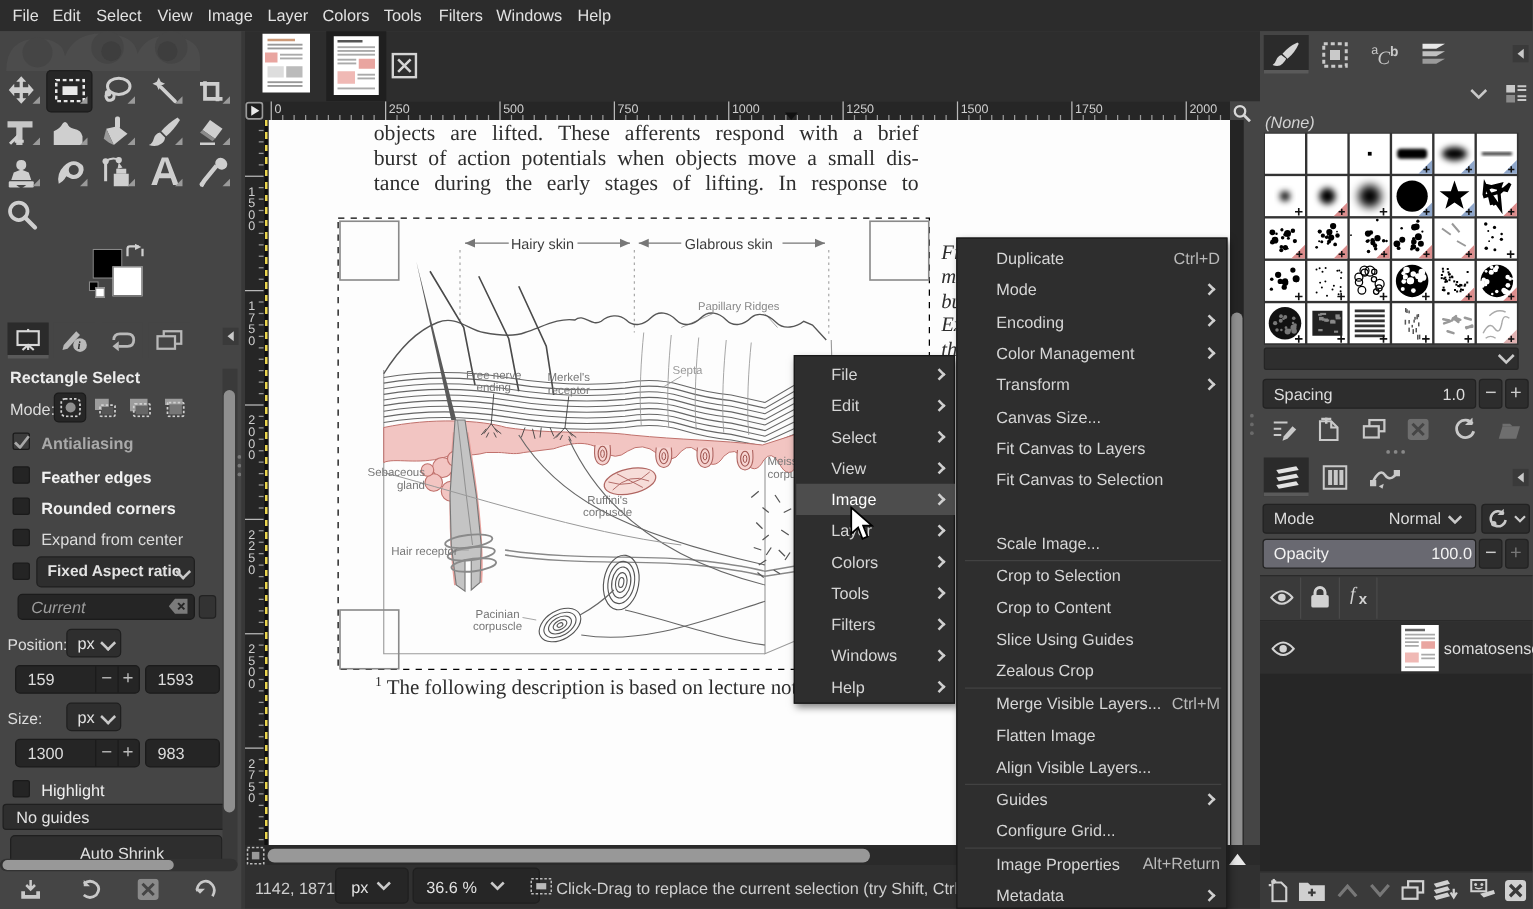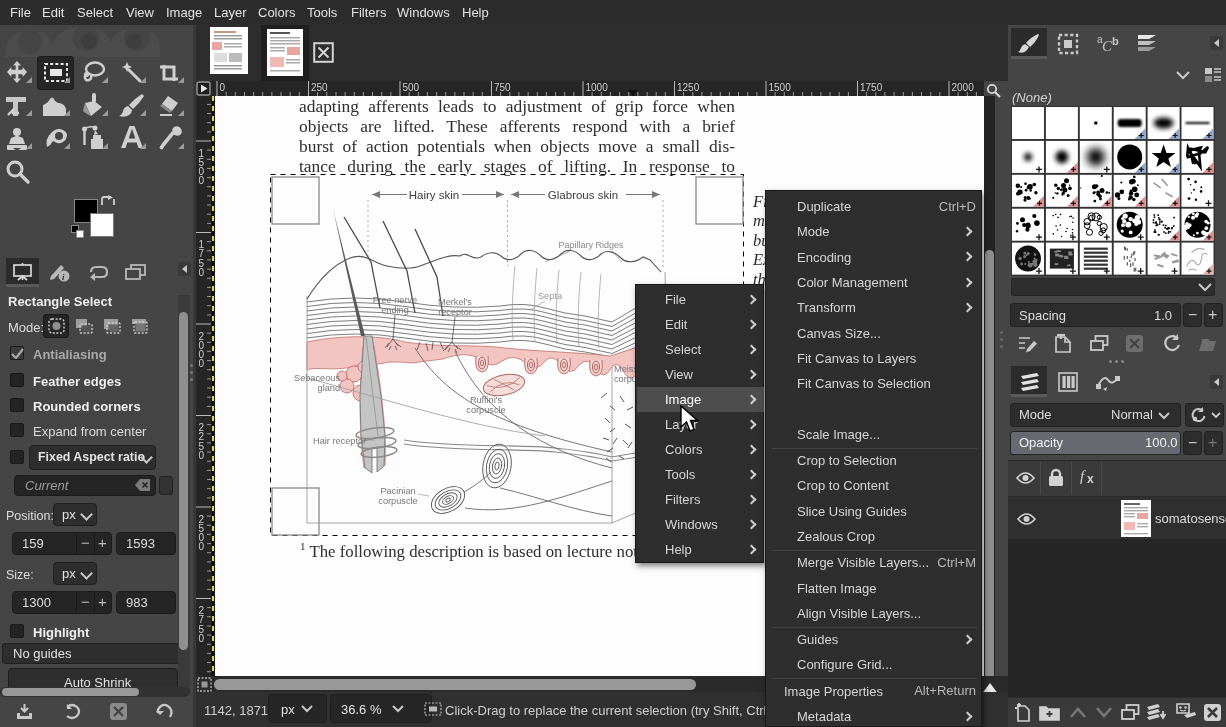--- a/index.html
+++ b/index.html
@@ -261,21 +261,21 @@
       <span style="position:absolute;left:9px;top:3px">1300</span>
     </div>
 <div class="abs" style="left:76px;top:567px;width:1px;height:21px;background:#1b1b1b"></div>
 <div class="abs" style="left:94px;top:567px;width:1px;height:21px;background:#1b1b1b"></div>
 <div class="lbl" style="left:81px;top:568px;color:#bbb;font-size:15px">−</div>
 <div class="lbl" style="left:98px;top:568px;color:#bbb;font-size:15px">+</div>
 <div class="entry" style="left:116px;top:566px;width:60px;height:23px">
       <span style="position:absolute;left:9px;top:3px">983</span>
     </div>
 <div class="chk" style="left:10px;top:599px"></div>
-<div class="lbl" style="left:33px;top:600px;font-weight:bold;color:#f0f0f0">Highlight</div>
+<div class="lbl" style="left:33px;top:600px;font-weight:normal;color:#f0f0f0">Highlight</div>
 <div class="btnD" style="left:2px;top:618px;width:186px;height:21px;border-radius:3px">
       <span style="position:absolute;left:10px;top:2px">No guides</span>
     </div>
 <div class="btnD" style="left:8px;top:643px;width:170px;height:24px;text-align:center">
       <span style="position:absolute;left:55px;top:6px">Auto Shrink</span>
     </div>
 
 <div class="abs" style="left:178px;top:270px;width:12px;height:398px;background:#3a3a3a"></div>
 <div class="abs" style="left:179px;top:287px;width:9px;height:338px;background:#8f8f8f;border-radius:5px"></div>
 <div class="abs" style="left:190px;top:339px;width:3px;height:3px;background:#777;border-radius:50%"></div>
@@ -339,21 +339,20 @@
 <div id="rcorner"><svg width="15" height="15" viewBox="0 0 15 15">
       <rect x="1" y="1" width="13" height="13" rx="2" fill="#1e1e1e" stroke="#9a9a9a" stroke-width="1.4"></rect>
       <path d="M5 3.5 L11.5 7.5 L5 11.5z" fill="#e8e8e8"></path>
     </svg></div>
 <div id="rulerH"></div>
 <div id="rulerV"></div>
 <div id="gutter"></div>
 <div id="ydash"></div>
 <div id="page">
 <div style="position:absolute;left:84px;top:1px;width:436px;font-family:'Liberation Serif',serif;font-size:17.4px;line-height:19.9px;color:#2e2e2e">
-<div style="text-align:justify;text-align-last:justify">adapting afferents leads to adjustment of grip force when</div>
 <div style="text-align:justify;text-align-last:justify">objects are lifted. These afferents respond with a brief</div>
 <div style="text-align:justify;text-align-last:justify">burst of action potentials when objects move a small dis-</div>
 <div style="text-align:justify;text-align-last:justify">tance during the early stages of lifting. In response to</div>
 </div>
 <div style="position:absolute;left:538px;top:96px;width:12px;height:180px;overflow:hidden;font-family:'Liberation Serif',serif;font-style:italic;font-size:16.5px;line-height:19.4px;color:#2e2e2e">Fig<br>me<br>bu<br>Ex<br>the</div>
 <div style="position:absolute;left:85px;top:444px;font-family:'Liberation Serif',serif;font-size:16.8px;color:#2e2e2e"><sup style="font-size:11px">1</sup> The following description is based on lecture notes from Libero</div>
 <svg class="abs" style="left:0;top:0" width="769" height="580" viewBox="0 0 769 580">
 <g fill="none" stroke="#9a9a9a" stroke-width="0.9">
 <path d="M92 200 V427 H397"></path>
         <path d="M397 260 V427 L449 405"></path>
@@ -1348,21 +1347,21 @@
 <div class="msep" style="top:358.7px;width:205px"></div>
 <div class="mi" style="top:359.2px;width:215px"><span style="margin-left:30px">Merge Visible Layers...</span></div>
     <span class="acc" style="right:5px;top:364px;position:absolute">Ctrl+M</span>
 <div class="mi" style="top:384.5px;width:215px"><span style="margin-left:30px">Flatten Image</span></div>
 <div class="mi" style="top:409.8px;width:215px"><span style="margin-left:30px">Align Visible Layers...</span></div>
 <div class="msep" style="top:435.6px;width:205px"></div>
 <div class="mi" style="top:436.1px;width:215px"><span style="margin-left:30px">Guides</span></div>
     <div class="arr" style="left:198px;top:445px"></div>
 <div class="mi" style="top:461.4px;width:215px"><span style="margin-left:30px">Configure Grid...</span></div>
 <div class="msep" style="top:487.2px;width:205px"></div>
-<div class="mi" style="top:487.7px;width:215px"><span style="margin-left:17px">Image Properties</span></div>
+<div class="mi" style="top:487.7px;width:215px"><span style="margin-left:30px">Image Properties</span></div>
     <span class="acc" style="right:5px;top:492px;position:absolute">Alt+Return</span>
 <div class="mi" style="top:513px;width:215px"><span style="margin-left:30px">Metadata</span></div>
     <div class="arr" style="left:198px;top:522px"></div>
 </div>
 
 <svg class="abs" style="left:679px;top:405px" width="22" height="30" viewBox="0 0 22 30">
     <path d="M2 1 L2 22 L7.5 17 L11 26 L15 24.3 L11.5 15.5 L18.5 15.5 Z" fill="#fff" stroke="#000" stroke-width="1.4"></path>
   </svg>
 
 </body></html>

